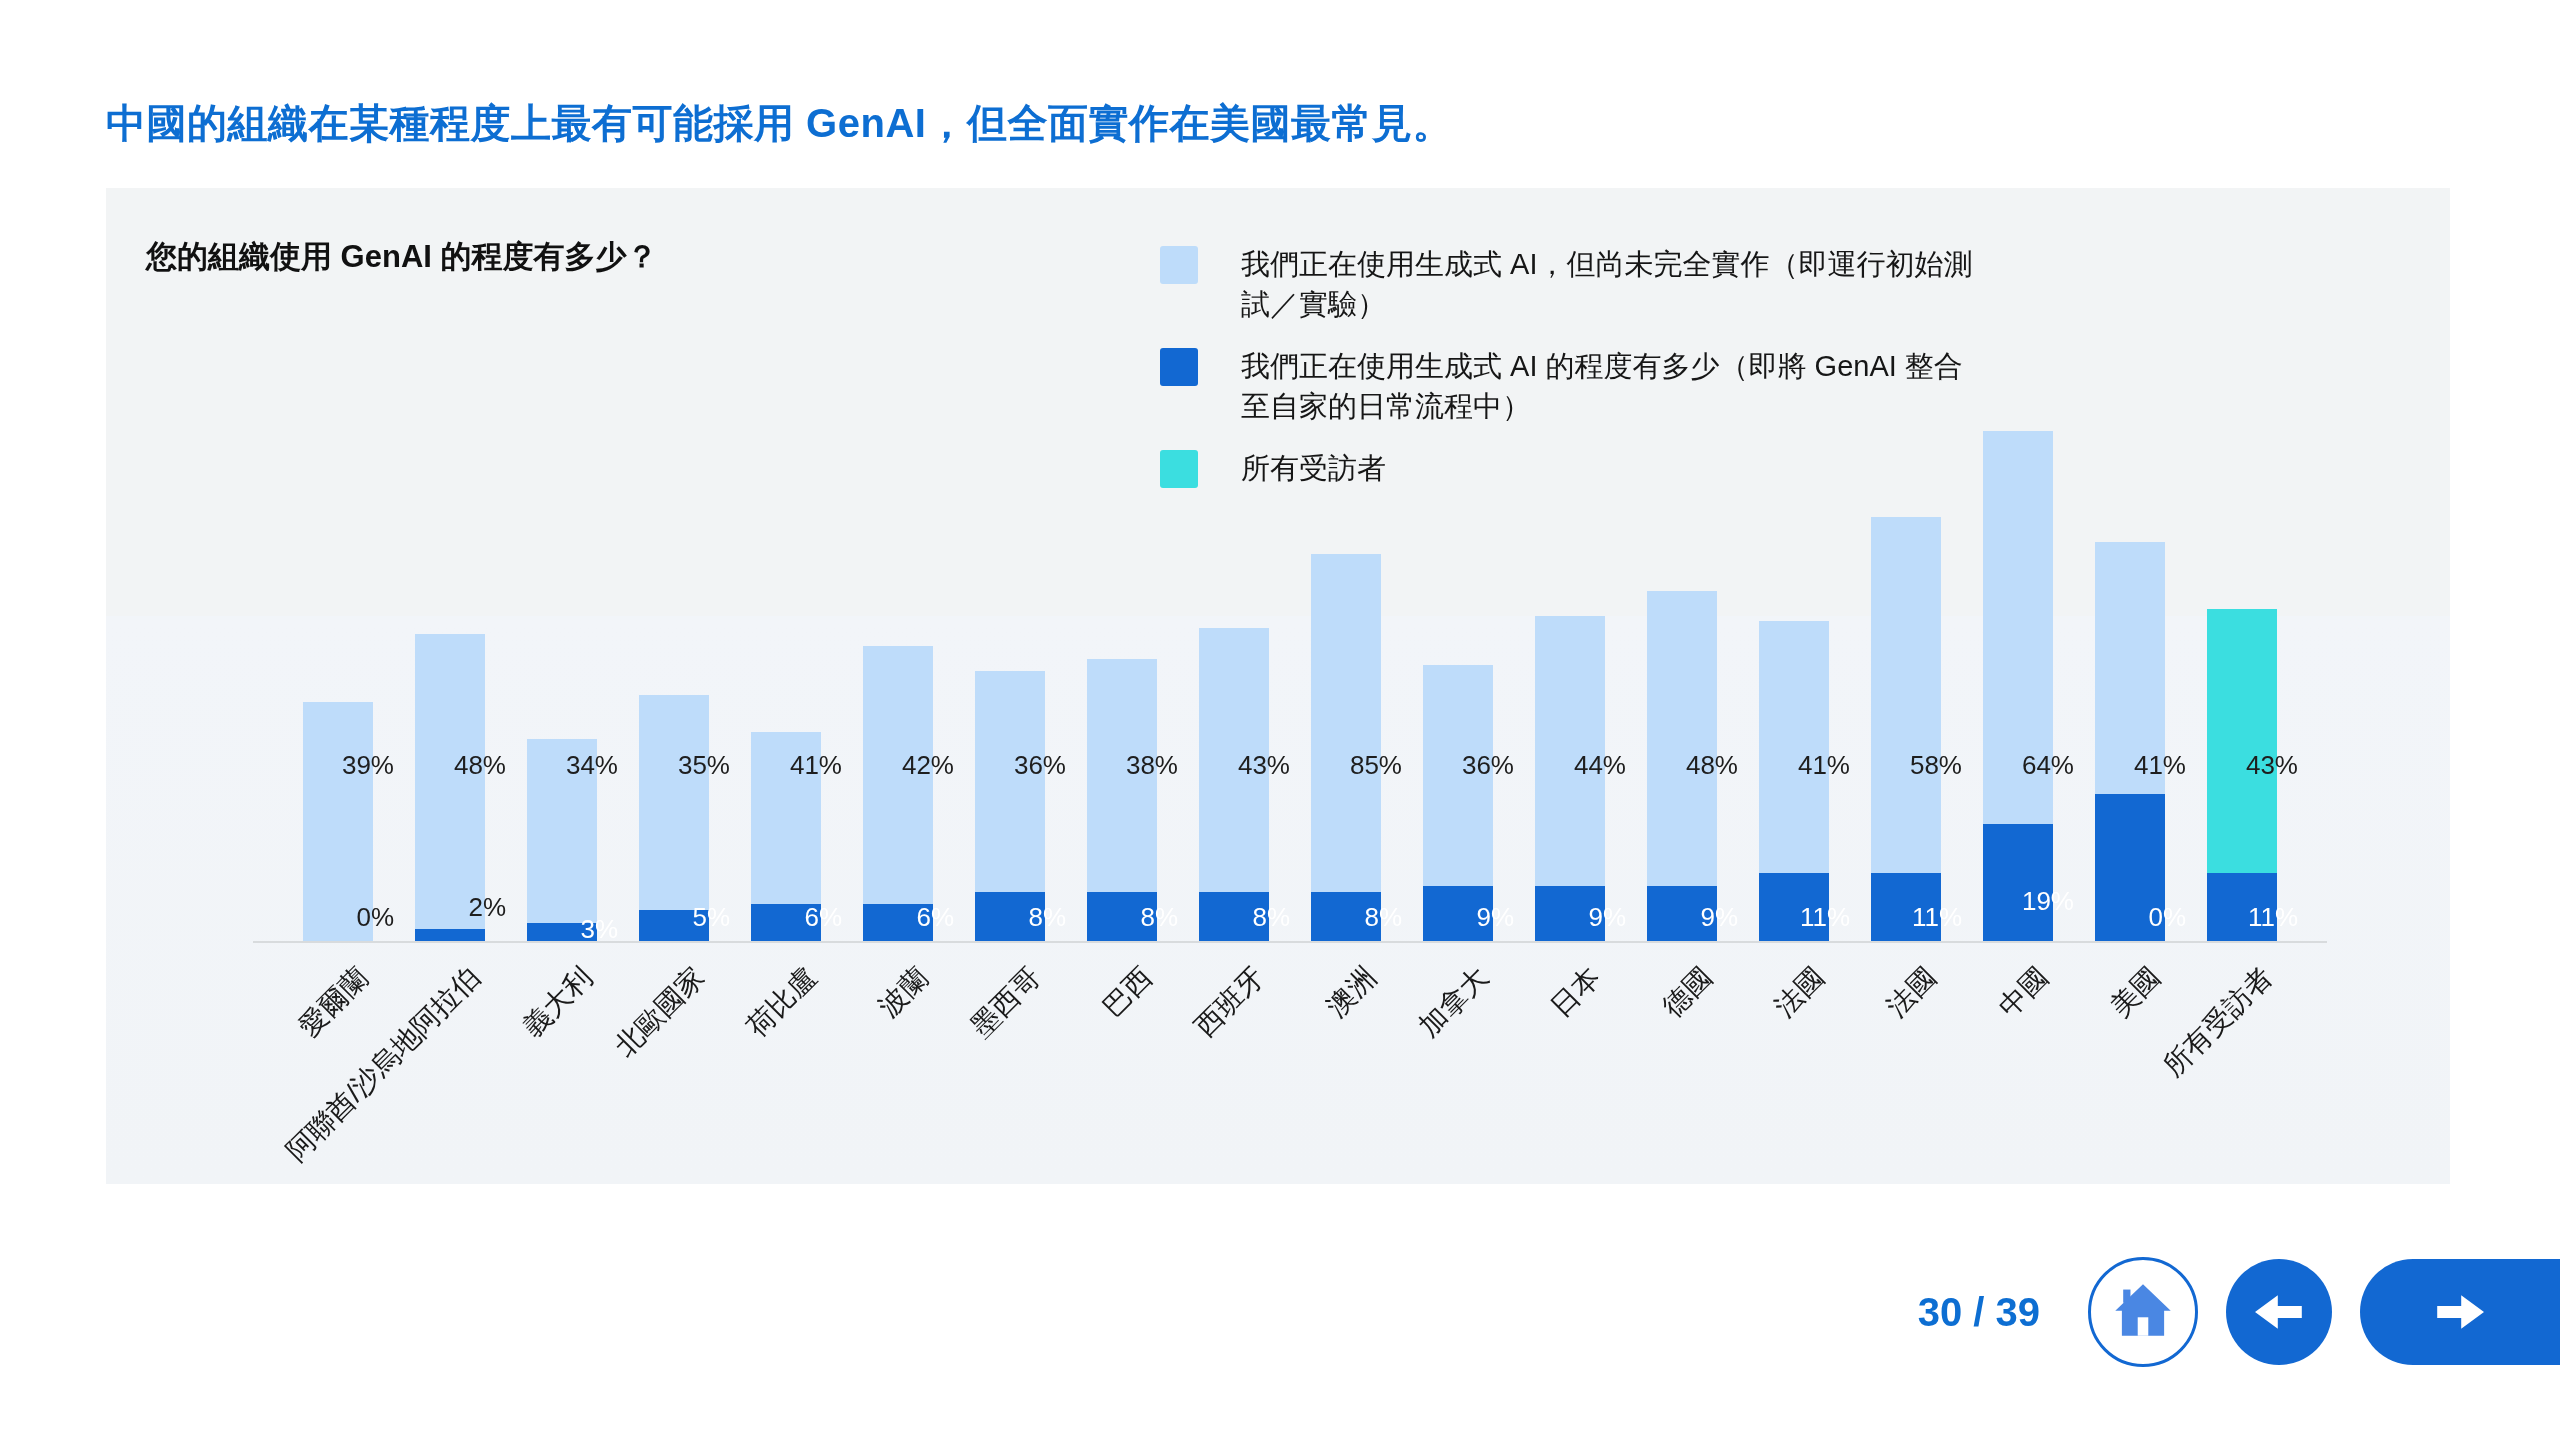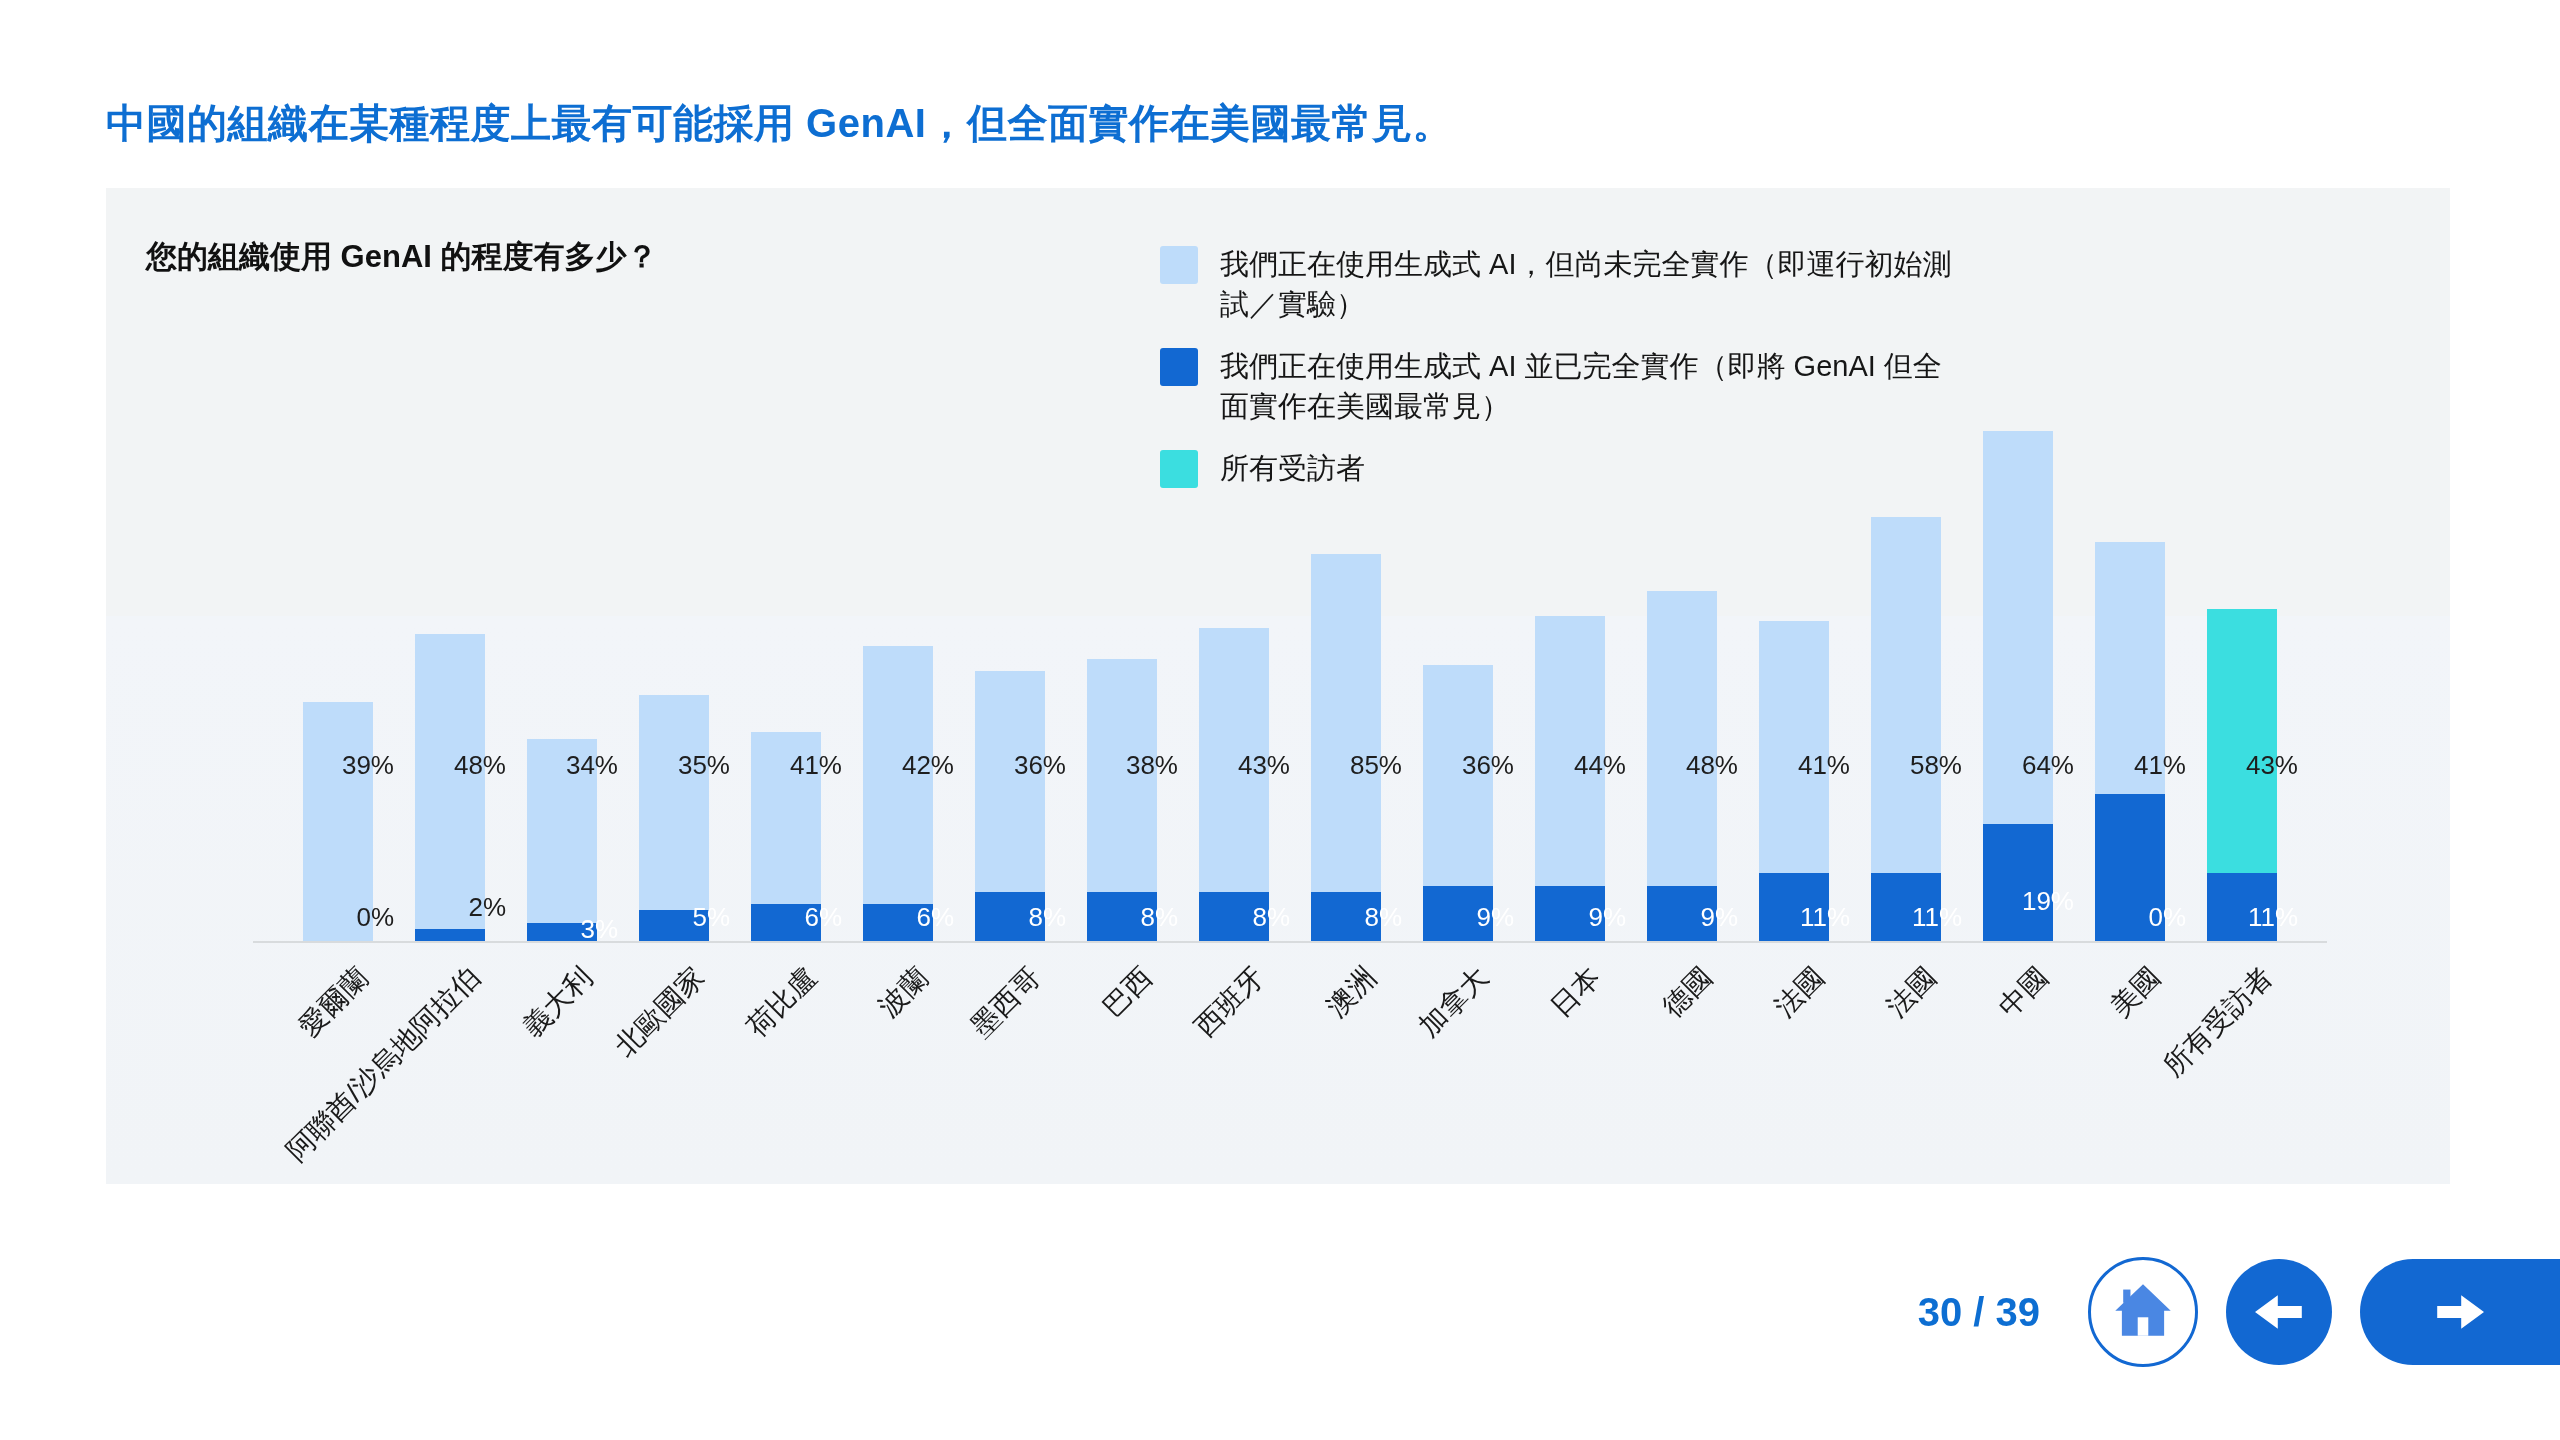--- a/index.html
+++ b/index.html
@@ -13,21 +13,21 @@
 
   .title{position:absolute;left:106px;top:96px;font-size:40px;font-weight:bold;color:var(--accent);letter-spacing:0.5px;}
 
   .panel{position:absolute;left:106px;top:188px;width:2344px;height:996px;
     background:linear-gradient(180deg,#F2F4F5 0%,#F2F4F5 43%,#F2F5F9 43%,#F1F4F7 100%);}
   .question{position:absolute;left:40px;top:48px;font-size:31px;font-weight:bold;color:#111;}
 
   .legend{position:absolute;left:1054px;top:56px;display:flex;flex-direction:column;gap:22px;}
   .legend-row{display:flex;align-items:flex-start;gap:22px;}
   .swatch{width:38px;height:38px;border-radius:3px;flex:0 0 38px;margin-top:2px;}
-  .legend-label{font-size:29px;line-height:1.38;max-width:740px;color:#161616;}
+  .legend-label{font-size:29px;line-height:1.38;max-width:740px;color:#161616;margin-left:21px;}
 
   .plot{position:absolute;left:147px;top:243px;width:2074px;height:510px;
     display:flex;justify-content:center;align-items:stretch;}
   .axis-line{position:absolute;left:147px;top:753px;width:2074px;height:2px;background:var(--axis);}
   .col{position:relative;width:112px;height:510px;}
   .bar{position:absolute;left:21px;bottom:0;width:70px;display:flex;flex-direction:column;justify-content:flex-end;}
   .seg{width:70px;}
   .vlabel{position:absolute;left:0;width:112px;text-align:right;font-size:26px;}
   .vlabel.top{bottom:160px;color:#1e1e1e;}
   .cat-label{position:absolute;top:528px;right:calc(50% - 12px);transform:rotate(-45deg);
@@ -51,21 +51,21 @@
   <div class="panel">
     <div class="question">您的組織使用 GenAI 的程度有多少？</div>
 
     <div class="legend">
       <div class="legend-row">
         <span class="swatch" style="background: rgb(190, 220, 250);"></span>
         <span class="legend-label">我們正在使用生成式 AI，但尚未完全實作（即運行初始測試／實驗）</span>
       </div>
       <div class="legend-row">
         <span class="swatch" style="background: rgb(18, 104, 210);"></span>
-        <span class="legend-label">我們正在使用生成式 AI 並已完全實作（即將 GenAI 但全面實作在美國最常見）</span>
+        <span class="legend-label">我們正在使用生成式 AI 的程度有多少（即將 GenAI 整合至自家的日常流程中）</span>
       </div>
       <div class="legend-row">
         <span class="swatch" style="background: rgb(59, 222, 224);"></span>
         <span class="legend-label">所有受訪者</span>
       </div>
     </div>
 
     <div class="plot" id="plot">
         <div class="col">
           <div class="bar">

